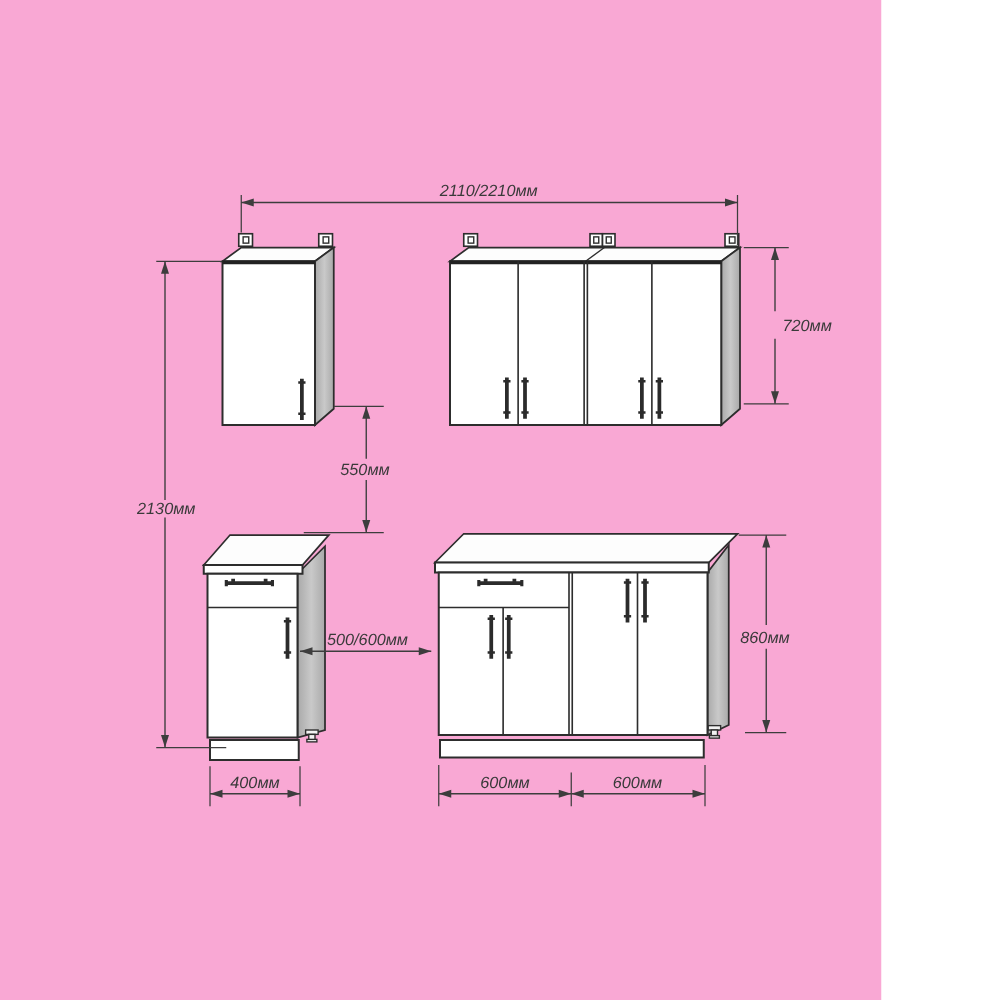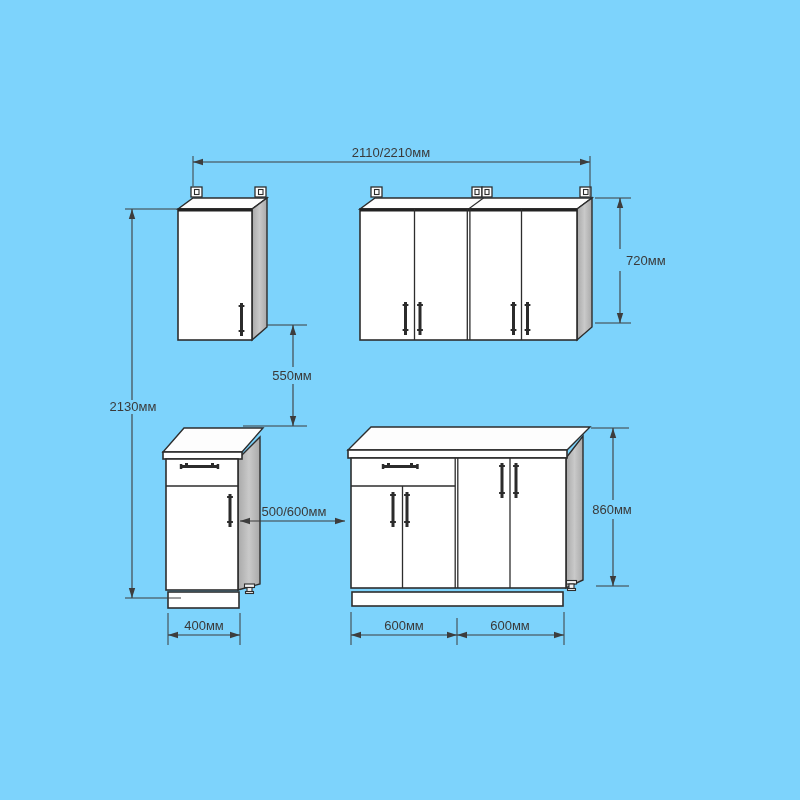--- a/index.html
+++ b/index.html
@@ -1,17 +1,17 @@
 <!DOCTYPE html>
 <html><head>
 <meta charset="utf-8">
 <style>
   html,body { margin:0; padding:0; background:#ffffff; }
-  .stage { position:relative; width:800px; height:800px; background:#7dd3fc;
-           font-family:"Liberation Sans", sans-serif; }
+  .stage { position:relative; width:705px; height:800px; background:#f9a8d4;
+           font-family:"Liberation Sans", sans-serif;font-style:italic; }
   svg { display:block; }
   
   .face   { fill:#ffffff; stroke:#2d2d2d; stroke-width:1.6; stroke-linejoin:miter; }
   .top    { fill:#fdfdfd; stroke:#2d2d2d; stroke-width:1.4; stroke-linejoin:miter; }
   .sidep  { stroke:#2d2d2d; stroke-width:1.4; stroke-linejoin:miter; }
   .seam   { stroke:#2d2d2d; stroke-width:1.3; fill:none; }
   .thin   { stroke:#2d2d2d; stroke-width:1.1; fill:none; }
   .thick  { stroke:#222222; stroke-width:2.8; fill:none; }
   .bracket{ fill:#ffffff; stroke:#2d2d2d; stroke-width:1.3; }
   .binner { fill:none; stroke:#2d2d2d; stroke-width:1.1; }

